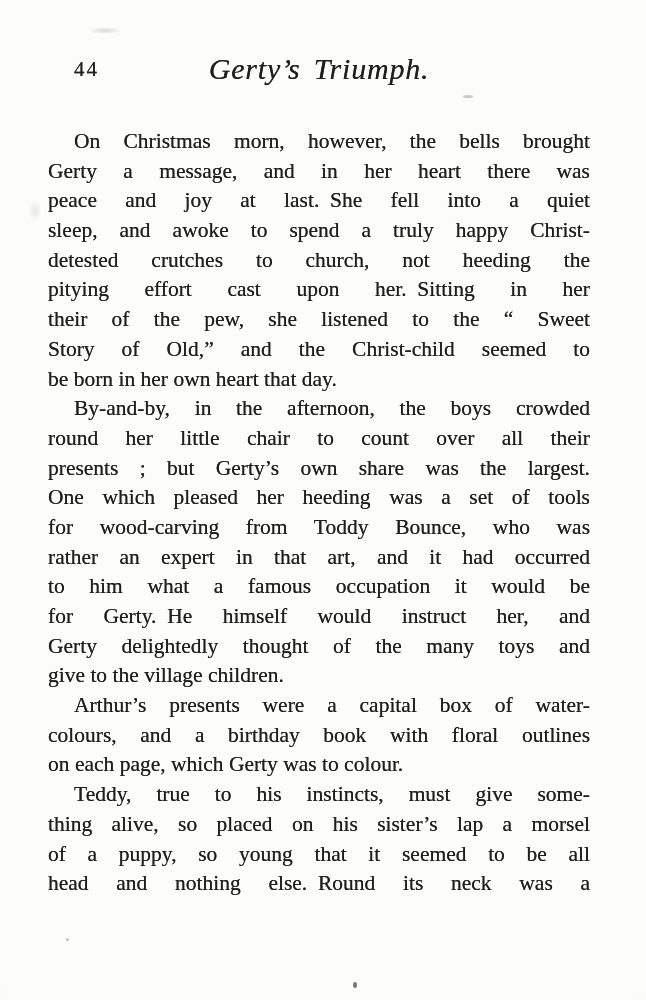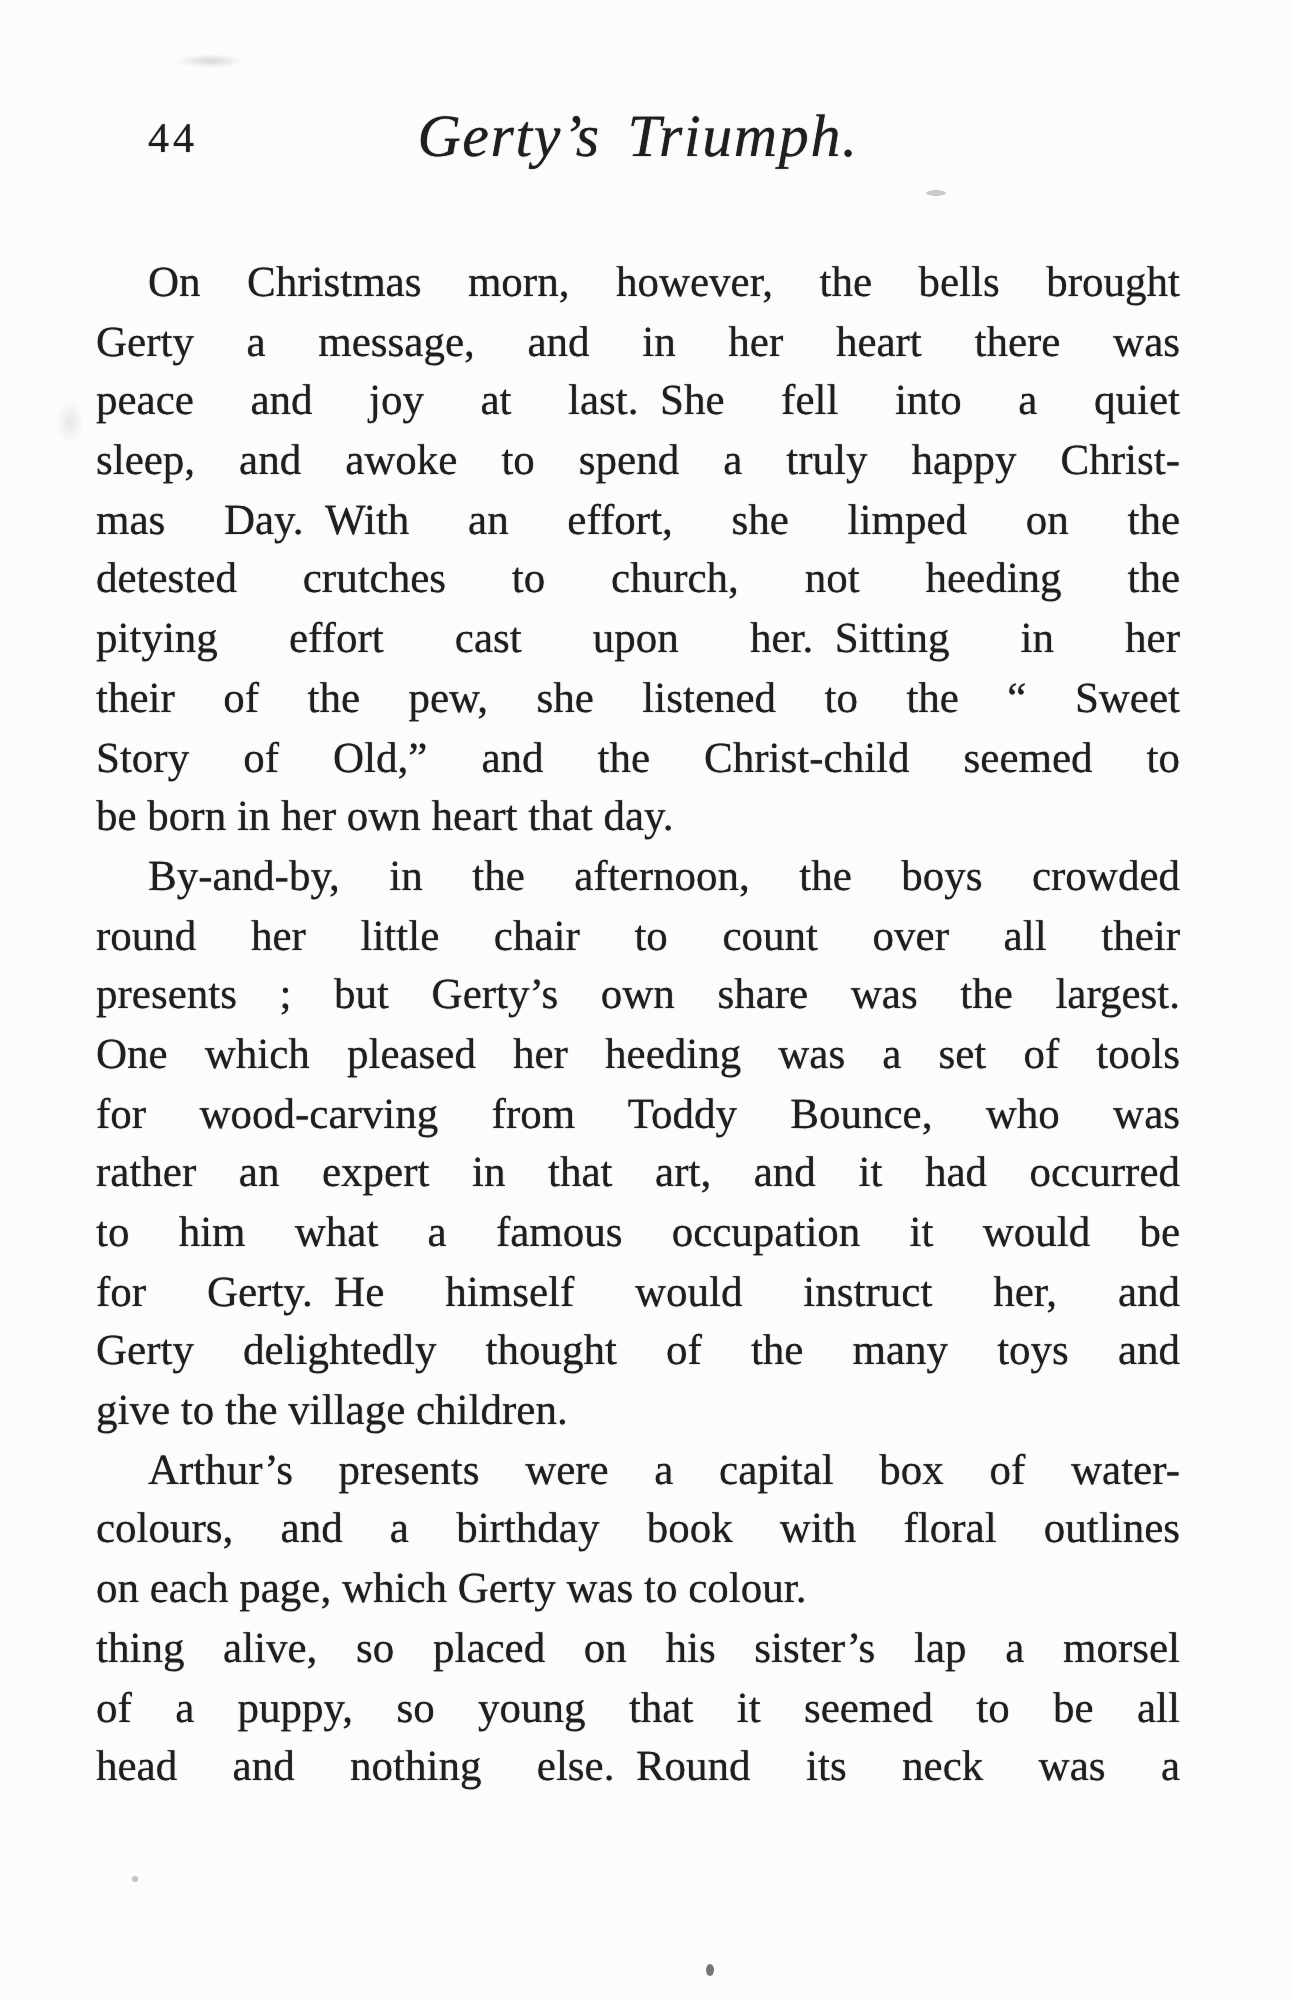--- a/index.html
+++ b/index.html
@@ -97,39 +97,39 @@
   <div class="running-head">
     <span class="page-number">44</span>
     <div class="running-title">Gerty’s Triumph.</div>
   </div>
 
   <div class="page-body">
       <div class="line indent">On Christmas morn, however, the bells brought</div>
       <div class="line">Gerty a message, and in her heart there was</div>
       <div class="line">peace and joy at last. She fell into a quiet</div>
       <div class="line">sleep, and awoke to spend a truly happy Christ-</div>
-      <div class="line">mas Day. With an effort, she limped on the</div>
       <div class="line">detested crutches to church, not heeding the</div>
       <div class="line">pitying effort cast upon her. Sitting in her</div>
       <div class="line">their of the pew, she listened to the “ Sweet</div>
       <div class="line">Story of Old,” and the Christ-child seemed to</div>
       <div class="line flush">be born in her own heart that day.</div>
       <div class="line indent">By-and-by, in the afternoon, the boys crowded</div>
       <div class="line">round her little chair to count over all their</div>
       <div class="line">presents ; but Gerty’s own share was the largest.</div>
       <div class="line">One which pleased her heeding was a set of tools</div>
       <div class="line">for wood-carving from Toddy Bounce, who was</div>
       <div class="line">rather an expert in that art, and it had occurred</div>
       <div class="line">to him what a famous occupation it would be</div>
       <div class="line">for Gerty. He himself would instruct her, and</div>
       <div class="line">Gerty delightedly thought of the many toys and</div>
       <div class="line flush">give to the village children.</div>
       <div class="line indent">Arthur’s presents were a capital box of water-</div>
       <div class="line">colours, and a birthday book with floral outlines</div>
       <div class="line flush">on each page, which Gerty was to colour.</div>
+      <div class="line indent">Teddy, true to his instincts, must give some-</div>
       <div class="line">thing alive, so placed on his sister’s lap a morsel</div>
       <div class="line">of a puppy, so young that it seemed to be all</div>
       <div class="line">head and nothing else. Round its neck was a</div>
     </div>
 
   <div class="artifact smudge-top"></div>
   <div class="artifact smudge-left"></div>
   <div class="artifact dash-topright"></div>
   <div class="artifact speck-bottom"></div>
   <div class="artifact speck-bottom-left"></div>

